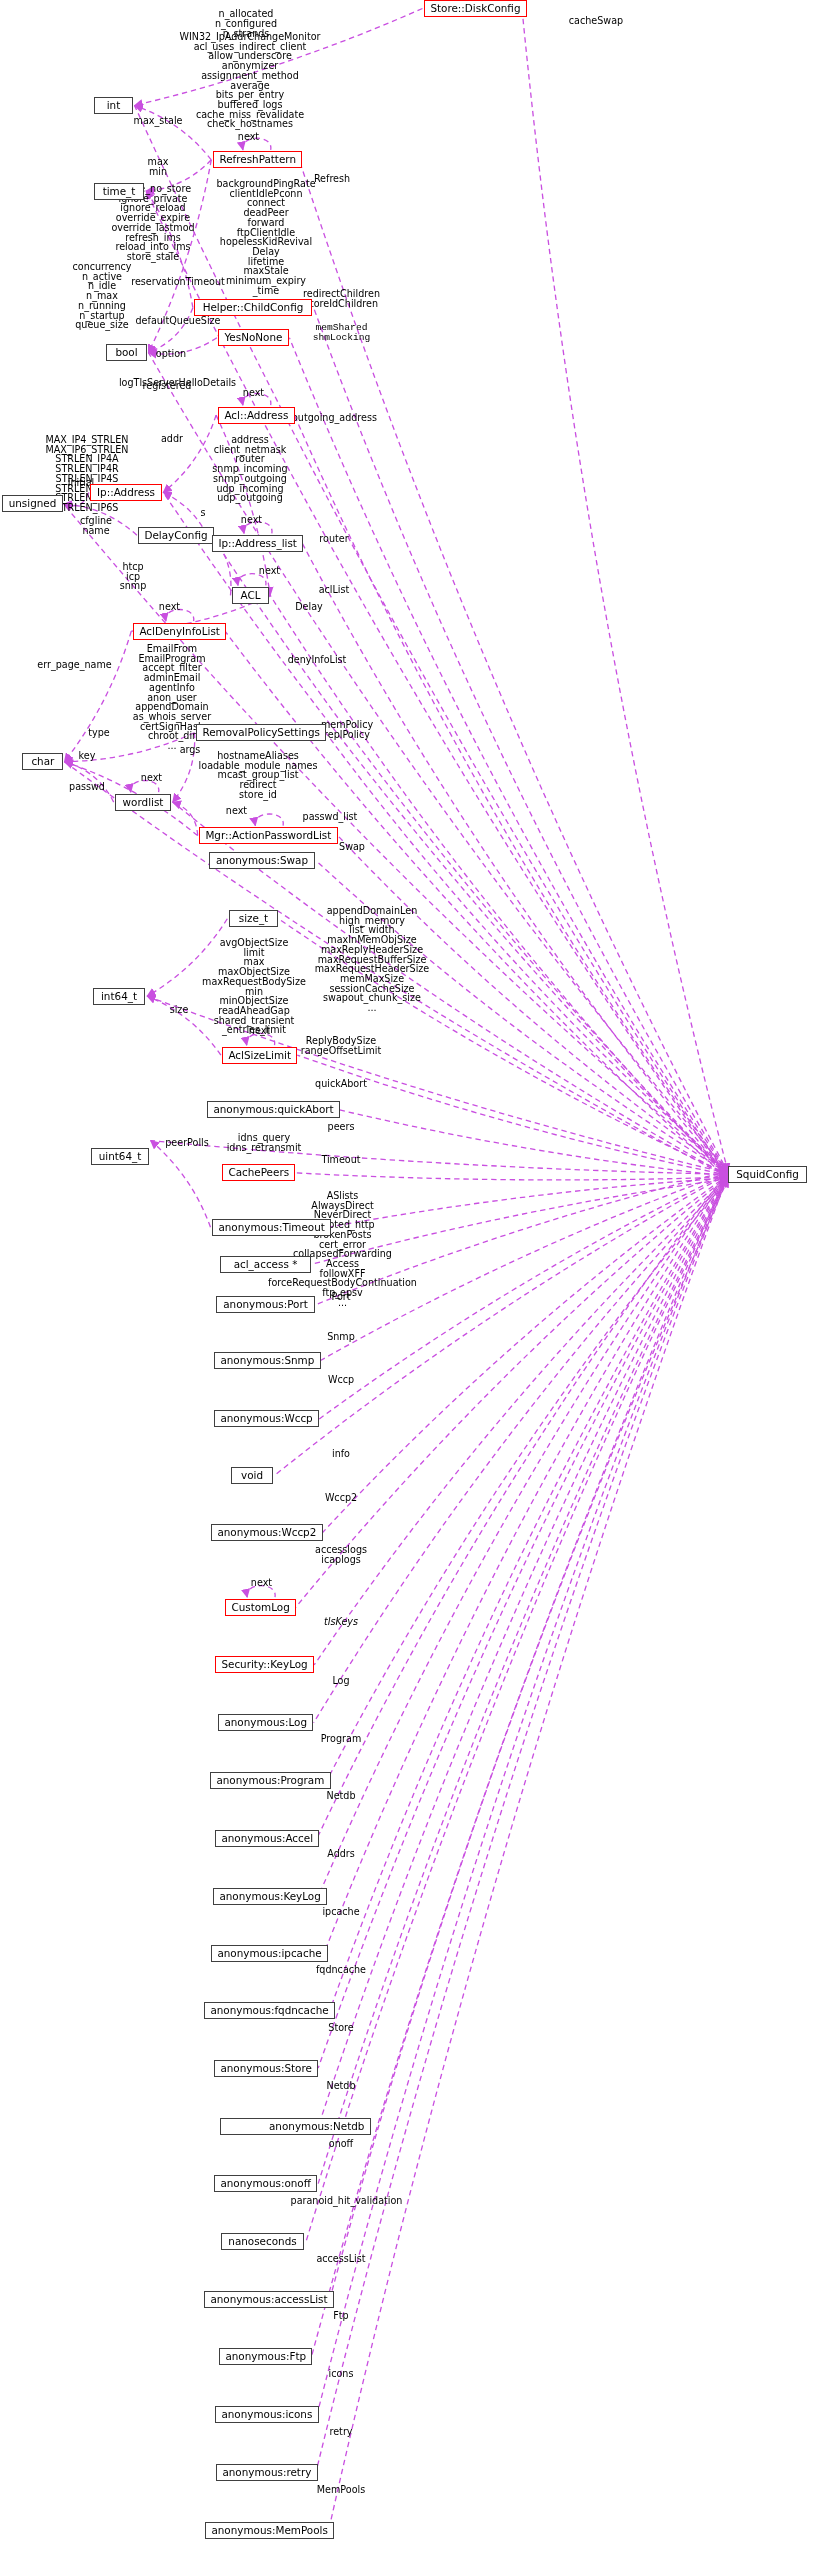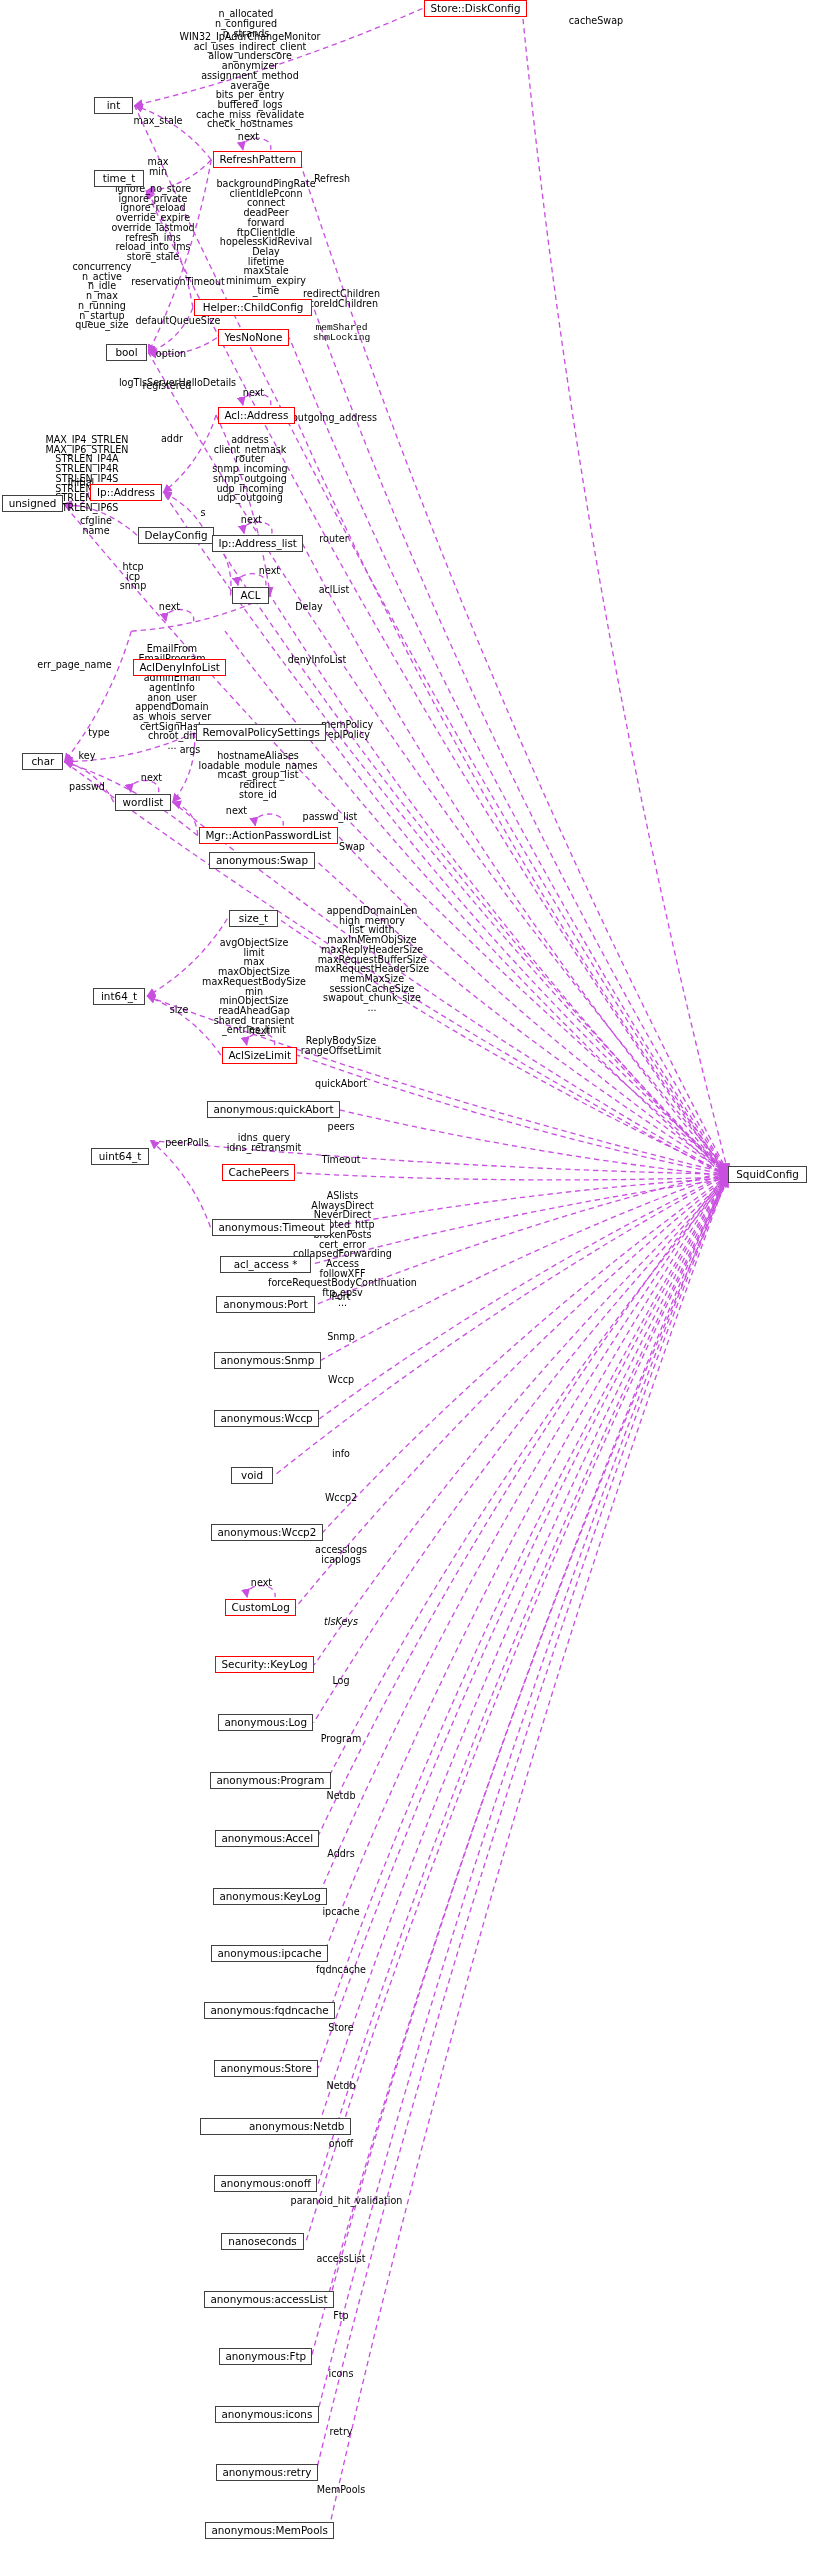--- a/index.html
+++ b/index.html
@@ -110,31 +110,31 @@
         <path d="M 214.87427184466017 805.0497757847534 C 210.87427184466017 785.0497757847534, 254.87427184466017 785.0497757847534, 250.87427184466017 805.0497757847534" stroke="#c94fe0" stroke-width="1.7" stroke-dasharray="7,5" fill="none" marker-start="url(#arwL)"></path>
         <path d="M 169.56262135922327 1026.6515695067264 C 165.56262135922327 1006.6515695067264, 209.56262135922327 1006.6515695067264, 205.56262135922327 1026.6515695067264" stroke="#c94fe0" stroke-width="1.7" stroke-dasharray="7,5" fill="none" marker-start="url(#arwL)"></path>
         <path d="M 330.93640776699027 1070.0735426008969 C 326.93640776699027 1050.0735426008969, 370.93640776699027 1050.0735426008969, 366.93640776699027 1070.0735426008969" stroke="#c94fe0" stroke-width="1.7" stroke-dasharray="7,5" fill="none" marker-start="url(#arwL)"></path>
         <path d="M 319.7563106796116 1354.562331838565 C 315.7563106796116 1334.562331838565, 359.7563106796116 1334.562331838565, 355.7563106796116 1354.562331838565" stroke="#c94fe0" stroke-width="1.7" stroke-dasharray="7,5" fill="none" marker-start="url(#arwL)"></path>
         <path d="M 320.3669902912621 2070.276233183856 C 316.3669902912621 2050.276233183856, 360.3669902912621 2050.276233183856, 356.3669902912621 2070.276233183856" stroke="#c94fe0" stroke-width="1.7" stroke-dasharray="7,5" fill="none" marker-start="url(#arwL)"></path>
       </g>
   </svg>
 <div class="node red" style="left: 424px; top: 0px; min-width: 96px;">Store::DiskConfig</div>
     <div class="node" style="left: 94px; top: 97px; min-width: 39px;">int</div>
     <div class="node red" style="left: 213px; top: 151px; min-width: 85px;">RefreshPattern</div>
-    <div class="node" style="left: 94px; top: 170px; min-width: 50px;">time_t</div>
+    <div class="node" style="left: 94px; top: 183px; min-width: 50px;">time_t</div>
     <div class="node red" style="left: 194px; top: 299px; min-width: 118px;">Helper::ChildConfig</div>
     <div class="node red" style="left: 218px; top: 329px; min-width: 69px;">YesNoNone</div>
     <div class="node" style="left: 106px; top: 344px; min-width: 41px;">bool</div>
     <div class="node red" style="left: 218px; top: 407px; min-width: 76px;">Acl::Address</div>
     <div class="node red" style="left: 90px; top: 484px; min-width: 72px;">Ip::Address</div>
     <div class="node" style="left: 2.3px; top: 495px; min-width: 60px;">unsigned</div>
     <div class="node" style="left: 138px; top: 527px; min-width: 72px;">DelayConfig</div>
     <div class="node" style="left: 212px; top: 535px; min-width: 89px;">Ip::Address_list</div>
     <div class="node" style="left: 232px; top: 587px; min-width: 37px;">ACL</div>
-    <div class="node red" style="left: 133px; top: 623px; min-width: 91px; margin-top: 36px;">AclDenyInfoList</div>
+    <div class="node red" style="left: 133px; top: 623px; min-width: 91px;">AclDenyInfoList</div>
     <div class="node" style="left: 22.4px; top: 753px; min-width: 41px;">char</div>
     <div class="node" style="left: 196px; top: 724px; min-width: 128px;">RemovalPolicySettings</div>
     <div class="node" style="left: 115px; top: 794px; min-width: 56px;">wordlist</div>
     <div class="node red" style="left: 199px; top: 827px; min-width: 137px;">Mgr::ActionPasswordList</div>
     <div class="node" style="left: 209px; top: 852px; min-width: 106px;">anonymous:Swap</div>
     <div class="node" style="left: 229px; top: 910px; min-width: 49px;">size_t</div>
     <div class="node" style="left: 93px; top: 988px; min-width: 52px;">int64_t</div>
     <div class="node red" style="left: 222px; top: 1047px; min-width: 73px;">AclSizeLimit</div>
     <div class="node" style="left: 207px; top: 1101px; min-width: 130px;">anonymous:quickAbort</div>
     <div class="node" style="left: 91px; top: 1148px; min-width: 58px;">uint64_t</div>
@@ -148,21 +148,21 @@
     <div class="node" style="left: 211px; top: 1524px; min-width: 110px;">anonymous:Wccp2</div>
     <div class="node red" style="left: 225px; top: 1599px; min-width: 69px;">CustomLog</div>
     <div class="node red" style="left: 215px; top: 1656px; min-width: 97px;">Security::KeyLog</div>
     <div class="node" style="left: 218px; top: 1714px; min-width: 95px;">anonymous:Log</div>
     <div class="node" style="left: 210px; top: 1772px; min-width: 116px;">anonymous:Program</div>
     <div class="node" style="left: 215px; top: 1830px; min-width: 100px;">anonymous:Accel</div>
     <div class="node" style="left: 213px; top: 1888px; min-width: 104px;">anonymous:KeyLog</div>
     <div class="node" style="left: 211px; top: 1945px; min-width: 112px;">anonymous:ipcache</div>
     <div class="node" style="left: 204px; top: 2002px; min-width: 123px;">anonymous:fqdncache</div>
     <div class="node" style="left: 214px; top: 2060px; min-width: 103px;">anonymous:Store</div>
-    <div class="node" style="left: 200px; top: 2118px; min-width: 104px; padding-left: 48px;">anonymous:Netdb</div>
+    <div class="node" style="left: 220px; top: 2118px; min-width: 104px; padding-left: 48px;">anonymous:Netdb</div>
     <div class="node" style="left: 214px; top: 2175px; min-width: 103px;">anonymous:onoff</div>
     <div class="node" style="left: 221px; top: 2233px; min-width: 83px;">nanoseconds</div>
     <div class="node" style="left: 204px; top: 2291px; min-width: 123px;">anonymous:accessList</div>
     <div class="node" style="left: 219px; top: 2348px; min-width: 91px;">anonymous:Ftp</div>
     <div class="node" style="left: 215px; top: 2406px; min-width: 100px;">anonymous:icons</div>
     <div class="node" style="left: 216px; top: 2464px; min-width: 99px;">anonymous:retry</div>
     <div class="node" style="left: 205px; top: 2522px; min-width: 122px;">anonymous:MemPools</div>
     <div class="node center" style="left: 728px; top: 1166px; min-width: 79px;">SquidConfig</div>
     <div class="lbl c" style="left: 186px; top: 9.3px; width: 120px;">n_allocated
 n_configured

